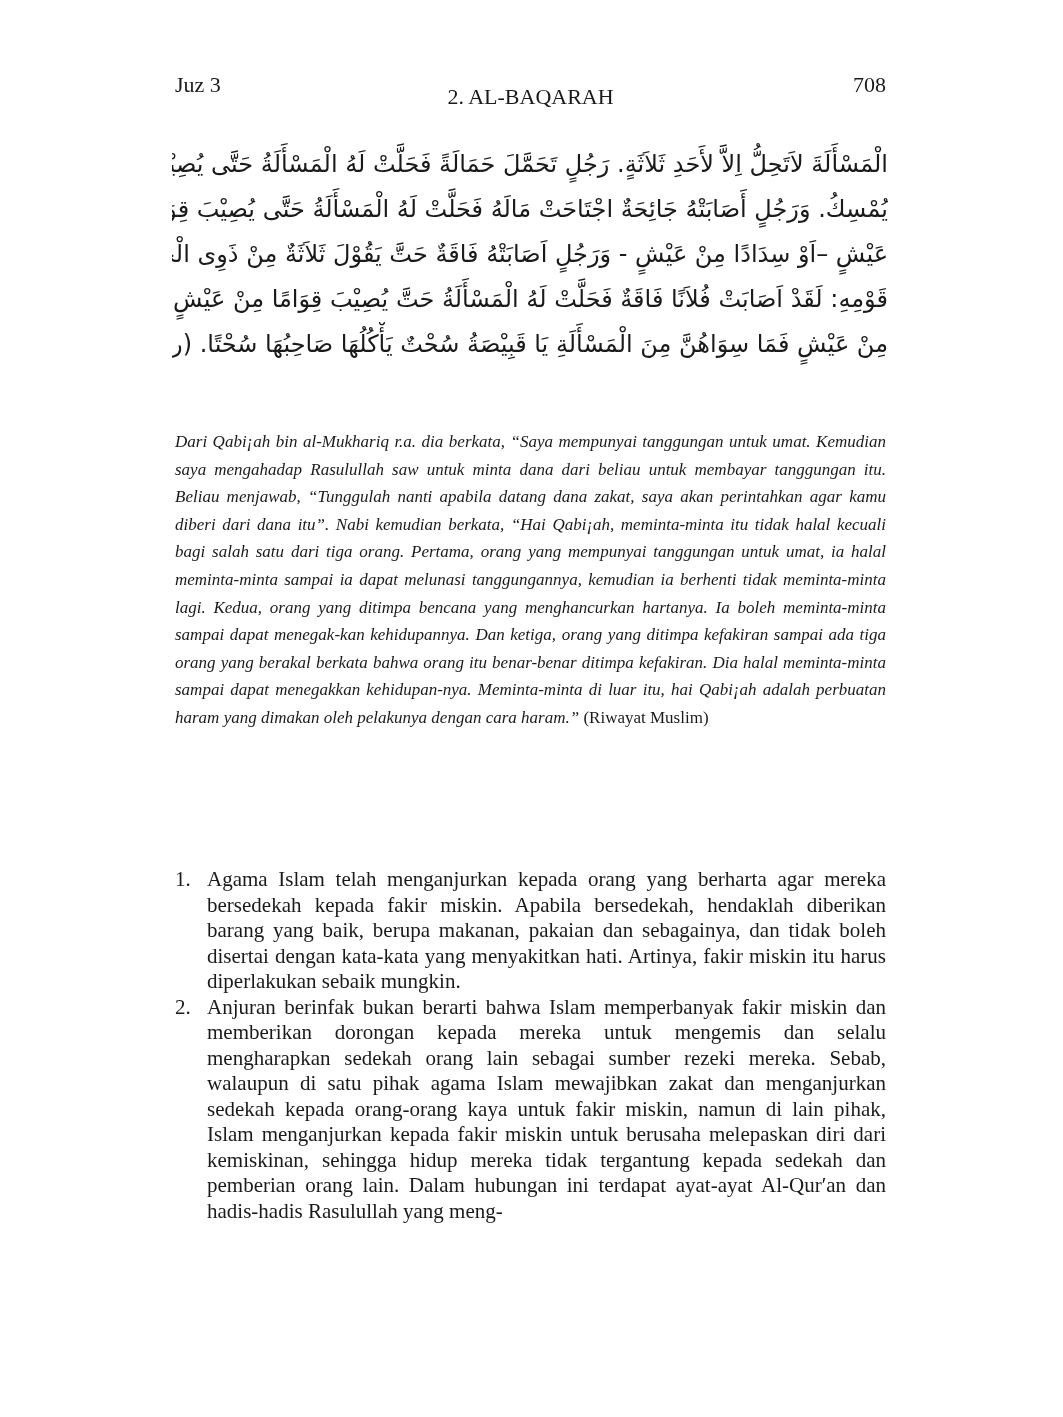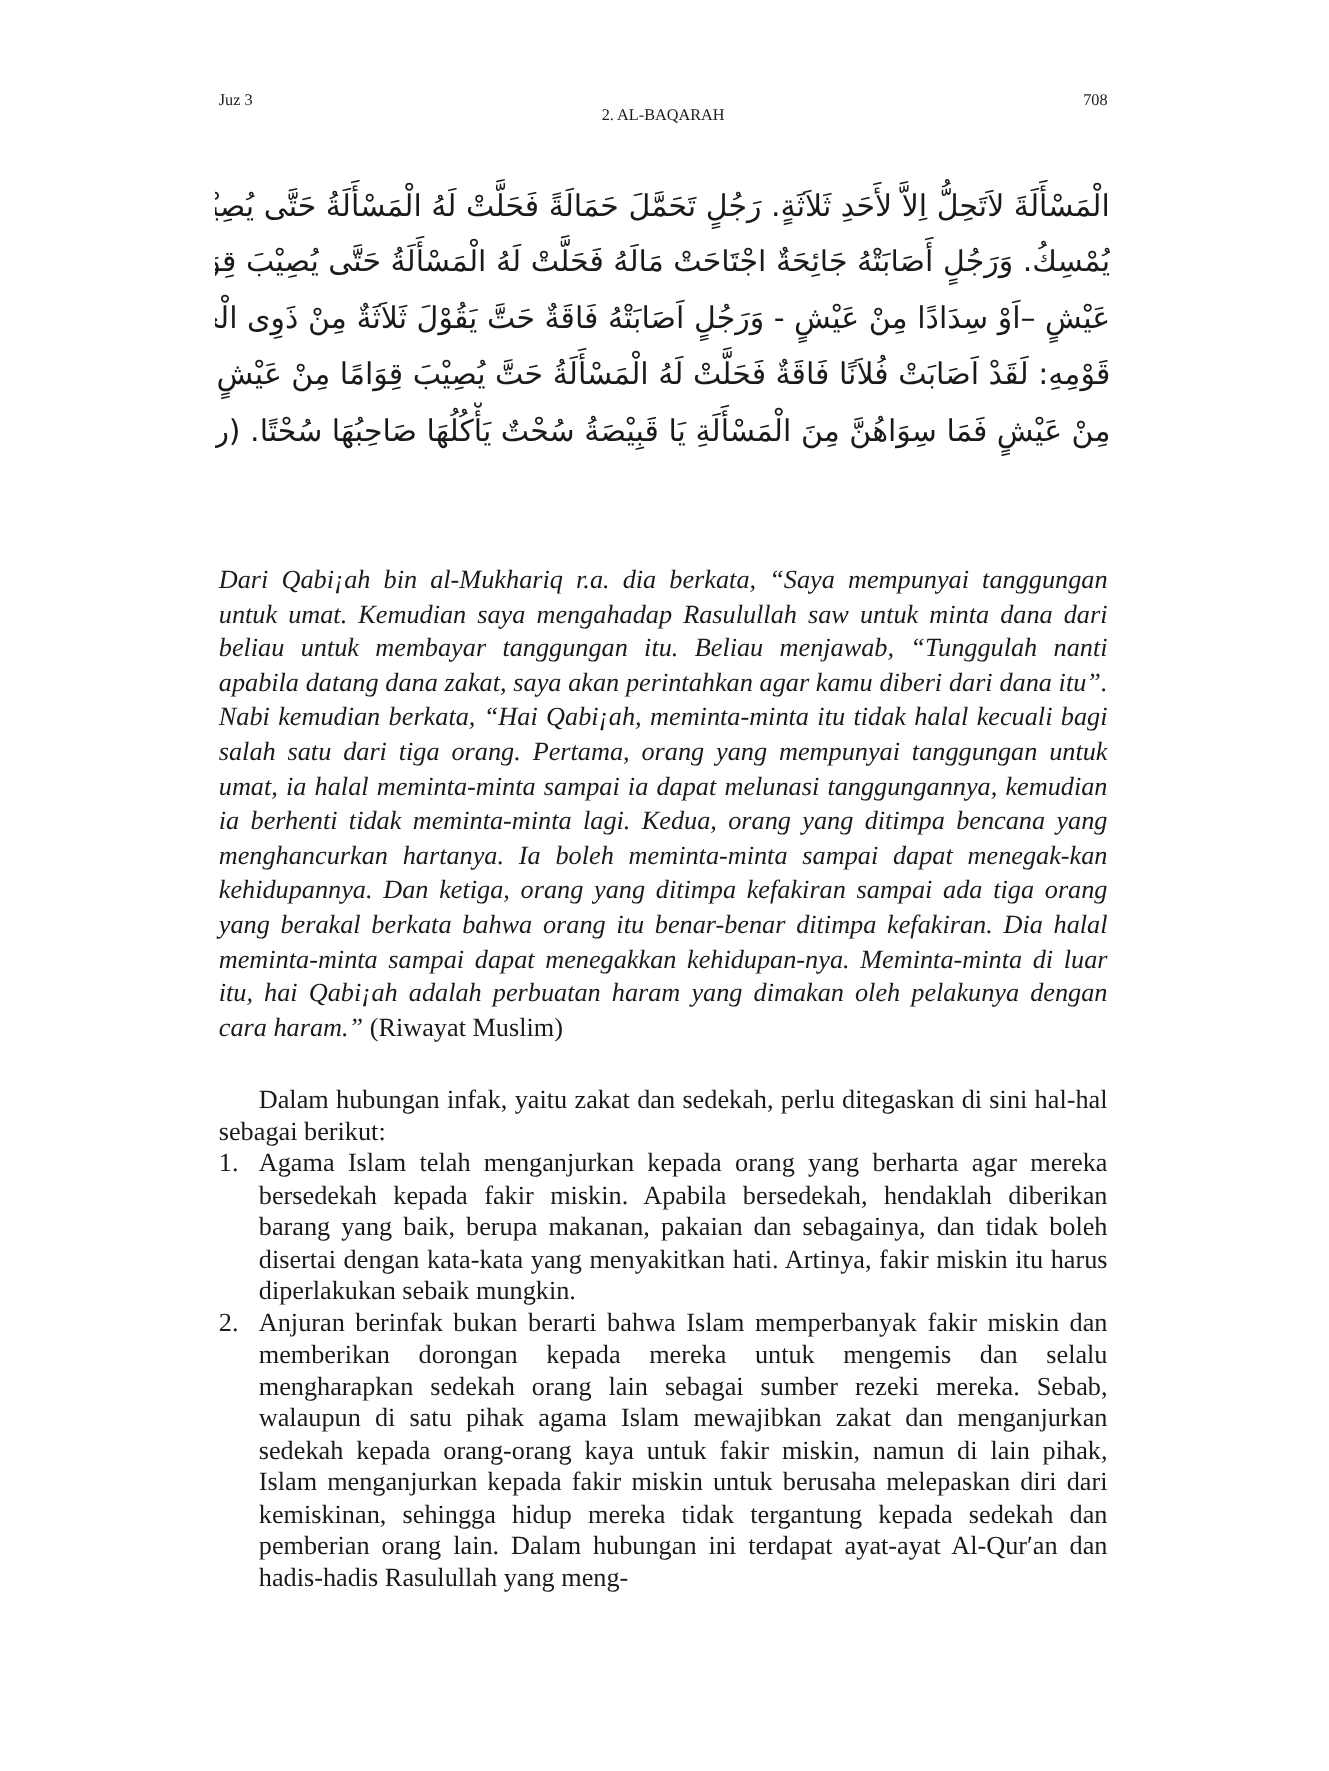--- a/index.html
+++ b/index.html
@@ -14,21 +14,21 @@
     overflow: hidden;
     color: #1a1a1a;
     font-family: "Liberation Serif", "DejaVu Serif", serif;
   }
   .page-header {
     position: absolute;
     top: 72px;
     left: 175px;
     width: 711px;
     height: 28px;
-    font-size: 13px;
+    font-size: 22px;
   }
   .page-header .left { position: absolute; left: 0; top: 0; }
   .page-header .center { position: absolute; left: 0; right: 0; text-align: center; top: 12px; }
   .page-header .right { position: absolute; right: 0; top: 0; }
 
   .arabic-block {
     position: absolute;
     top: 142px;
     left: 172px;
     width: 716px;
@@ -43,24 +43,24 @@
     display: block;
     text-align: justify;
     text-align-last: justify;
     white-space: nowrap;
     overflow: hidden;
   }
   .arabic-line.last { text-align-last: right; }
 
   .translation {
     position: absolute;
-    top: 450px;
+    top: 428px;
     left: 175px;
     width: 711px;
-    font-size: 21px;
+    font-size: 17px;
     line-height: 27.6px;
     text-align: justify;
   }
   .translation .it { font-style: italic; }
 
   .body-text {
     position: absolute;
     top: 867px;
     left: 175px;
     width: 711px;
@@ -103,21 +103,20 @@
   <span class="arabic-line">عَيْشٍ –اَوْ سِدَادًا مِنْ عَيْشٍ - وَرَجُلٍ اَصَابَتْهُ فَاقَةٌ حَتَّ يَقُوْلَ ثَلاَثَةٌ مِنْ ذَوِى الْحِجَى مِنْ</span>
   <span class="arabic-line">قَوْمِهِ: لَقَدْ اَصَابَتْ فُلاَنًا فَاقَةٌ فَحَلَّتْ لَهُ الْمَسْأَلَةُ حَتَّ يُصِيْبَ قِوَامًا مِنْ عَيْشٍ اَوْ قَالَ: سِدَادًا</span>
   <span class="arabic-line last">مِنْ عَيْشٍ فَمَا سِوَاهُنَّ مِنَ الْمَسْأَلَةِ يَا قَبِيْصَةُ سُحْتٌ يَأْكُلُهَا صَاحِبُهَا سُحْتًا. (رواه مسلم)</span>
 </div>
 
 <div class="translation">
   <span class="it">Dari Qabi¡ah bin al-Mukhariq r.a. dia berkata, “Saya mempunyai tanggungan untuk umat. Kemudian saya mengahadap Rasulullah saw untuk minta dana dari beliau untuk membayar tanggungan itu. Beliau menjawab, “Tunggulah nanti apabila datang dana zakat, saya akan perintahkan agar kamu diberi dari dana itu”. Nabi kemudian berkata, “Hai Qabi¡ah, meminta-minta itu tidak halal kecuali bagi salah satu dari tiga orang. Pertama, orang yang mempunyai tanggungan untuk umat, ia halal meminta-minta sampai ia dapat melunasi tanggungannya, kemudian ia berhenti tidak meminta-minta lagi. Kedua, orang yang ditimpa bencana yang menghancurkan hartanya. Ia boleh meminta-minta sampai dapat menegak-kan kehidupannya. Dan ketiga, orang yang ditimpa kefakiran sampai ada tiga orang yang berakal berkata bahwa orang itu benar-benar ditimpa kefakiran. Dia halal meminta-minta sampai dapat menegakkan kehidupan-nya. Meminta-minta di luar itu, hai Qabi¡ah adalah perbuatan haram yang dimakan oleh pelakunya dengan cara haram.”</span><span> (Riwayat Muslim)</span>
 </div>
 
 <div class="body-text">
-  <p>Dalam hubungan infak, yaitu zakat dan sedekah, perlu ditegaskan di sini hal-hal sebagai berikut:</p>
   <ol class="num-list">
     <li>
       <span class="num">1.</span>
       <span>Agama Islam telah menganjurkan kepada orang yang berharta agar mereka bersedekah kepada fakir miskin. Apabila bersedekah, hendaklah diberikan barang yang baik, berupa makanan, pakaian dan sebagainya, dan tidak boleh disertai dengan kata-kata yang menyakitkan hati. Artinya, fakir miskin itu harus diperlakukan sebaik mungkin.</span>
     </li>
     <li>
       <span class="num">2.</span>
       <span>Anjuran berinfak bukan berarti bahwa Islam memperbanyak fakir miskin dan memberikan dorongan kepada mereka untuk mengemis dan selalu mengharapkan sedekah orang lain sebagai sumber rezeki mereka. Sebab, walaupun di satu pihak agama Islam mewajibkan zakat dan menganjurkan sedekah kepada orang-orang kaya untuk fakir miskin, namun di lain pihak, Islam menganjurkan kepada fakir miskin untuk berusaha melepaskan diri dari kemiskinan, sehingga hidup mereka tidak tergantung kepada sedekah dan pemberian orang lain. Dalam hubungan ini terdapat ayat-ayat Al-Qur′an dan hadis-hadis Rasulullah yang meng-</span>
     </li>
   </ol>

